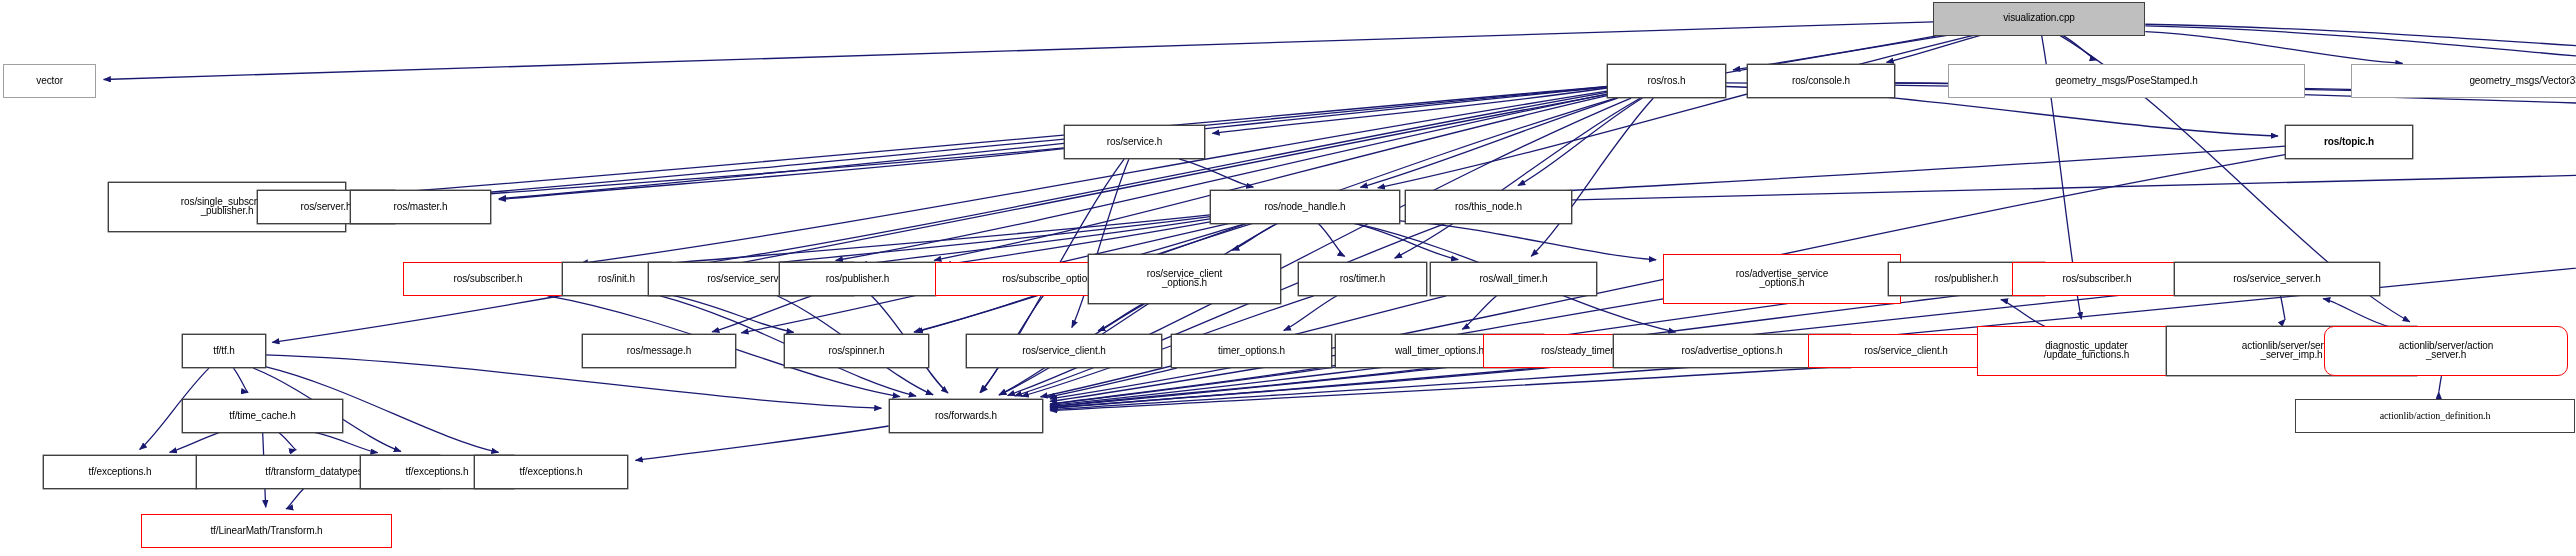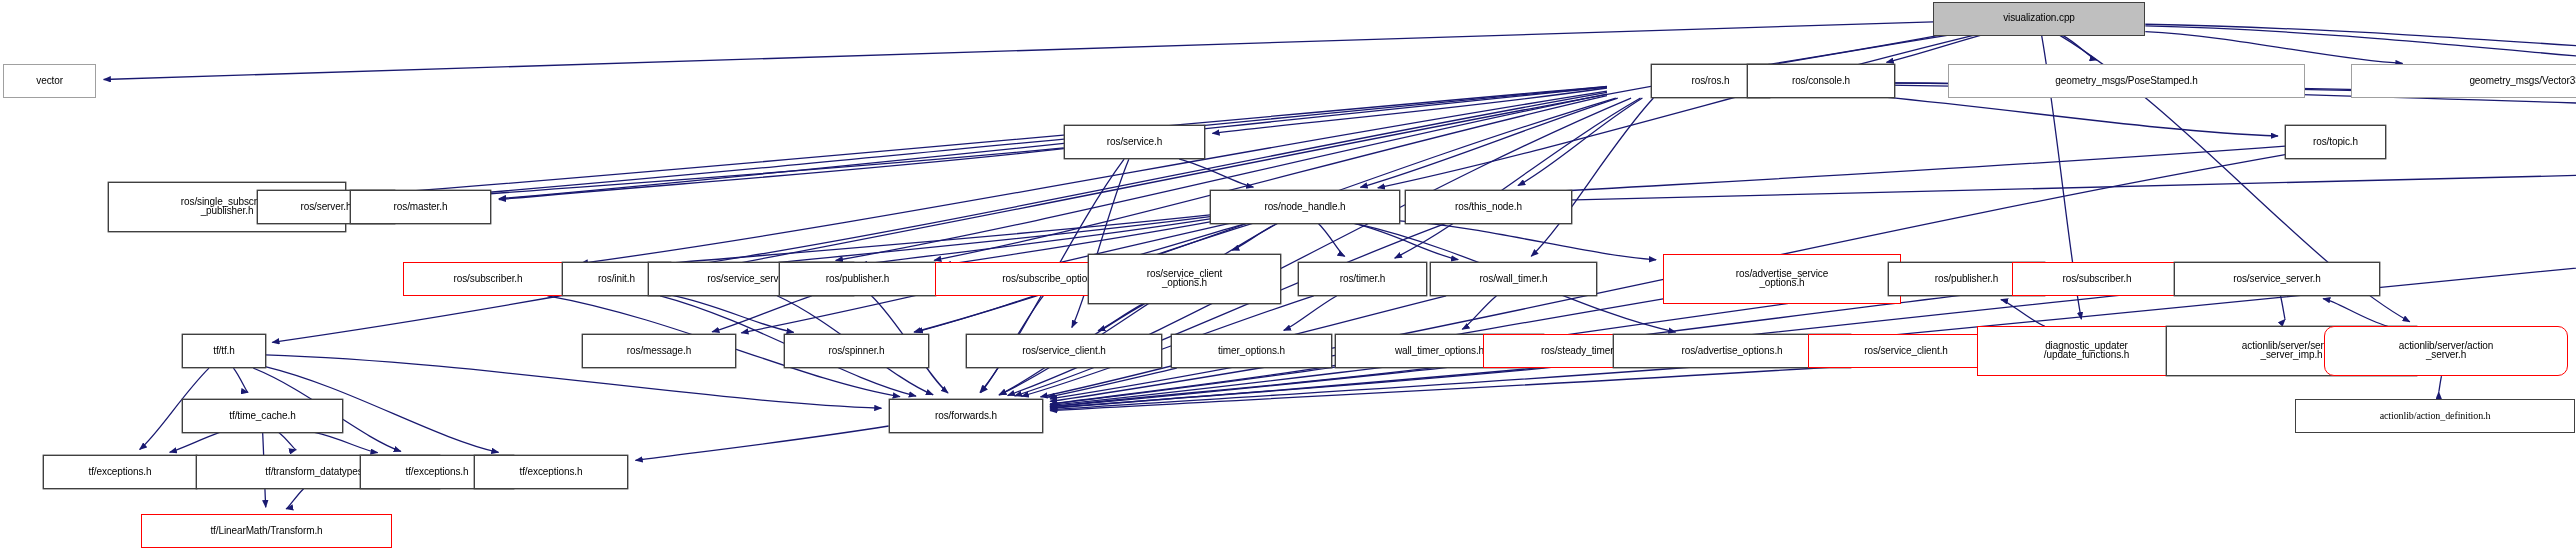--- a/index.html
+++ b/index.html
@@ -155,26 +155,26 @@
         <path d="M273.2,538 C248.56,547.1072 223.92000000000002,559.1360000000001 211.16282809491636,562.6738751895219" marker-end="url(#arrow)"></path>
         <path d="M347,538 C356.8,545.336 366.6,560.12 368.6360389693211,559.636038969321" marker-end="url(#arrow)"></path>
         <path d="M391.4,538 C421.92,544.2704 452.44,560.712 470.03092536301097,563.2484622725265" marker-end="url(#arrow)"></path>
         <path d="M326.875,538 C328.3625,566.4834999999999 329.85,617.6025 330.75032509759035,631.0078023421688" marker-end="url(#arrow)"></path>
         <path d="M377.8378378378378,608 C368.15135135135137,617.4581621621622 358.46486486486486,632.6832432432433 356.04952955854645,633.1927314479307" marker-end="url(#arrow)"></path>
         <path d="M1106,530.0232558139535 C992.6,548.1622325581395 879.2,561.066976744186 790.9183107675145,572.7668958261124" marker-end="url(#arrow)"></path>
       </g>
   </svg>
 <div class="node root" style="left: 1933px; top: 1.6px; width: 212px; height: 34px;">visualization.cpp</div>
     <div class="node grey" style="left: 3.2px; top: 64px; width: 93px; height: 34px;">vector</div>
-    <div class="node thick" style="left: 1607px; top: 64px; width: 119px; height: 34px; margin-left: 44px;">ros/ros.h</div>
+    <div class="node thick" style="left: 1607px; top: 64px; width: 119px; height: 34px;">ros/ros.h</div>
     <div class="node thick" style="left: 1747px; top: 64px; width: 148px; height: 34px;">ros/console.h</div>
     <div class="node grey" style="left: 1948px; top: 64px; width: 357px; height: 34px;">geometry_msgs/PoseStamped.h</div>
     <div class="node grey" style="left: 2351px; top: 64px; width: 390px; height: 34px;">geometry_msgs/Vector3Stamped.h</div>
     <div class="node thick" style="left: 1064px; top: 125px; width: 141px; height: 34px;">ros/service.h</div>
-    <div class="node thick" style="left: 2285px; top: 125px; width: 101px; height: 34px;">ros/topic.h</div>
+    <div class="node thick" style="left: 2285px; top: 125px; width: 128px; height: 34px; font-weight: bold;">ros/topic.h</div>
     <div class="node thick" style="left: 108px; top: 182px; width: 238px; height: 50px;">ros/single_subscriber
 _publisher.h</div>
     <div class="node thick" style="left: 257px; top: 190px; width: 138px; height: 34px;">ros/server.h</div>
     <div class="node thick" style="left: 350px; top: 190px; width: 141px; height: 34px;">ros/master.h</div>
     <div class="node thick" style="left: 1210px; top: 190px; width: 190px; height: 34px;">ros/node_handle.h</div>
     <div class="node thick" style="left: 1405px; top: 190px; width: 167px; height: 34px;">ros/this_node.h</div>
     <div class="node red" style="left: 403px; top: 262px; width: 170px; height: 34px;">ros/subscriber.h</div>
     <div class="node thick" style="left: 562px; top: 262px; width: 109px; height: 34px;">ros/init.h</div>
     <div class="node thick" style="left: 648px; top: 262px; width: 206px; height: 34px;">ros/service_server.h</div>
     <div class="node thick" style="left: 779px; top: 262px; width: 157px; height: 34px;">ros/publisher.h</div>

